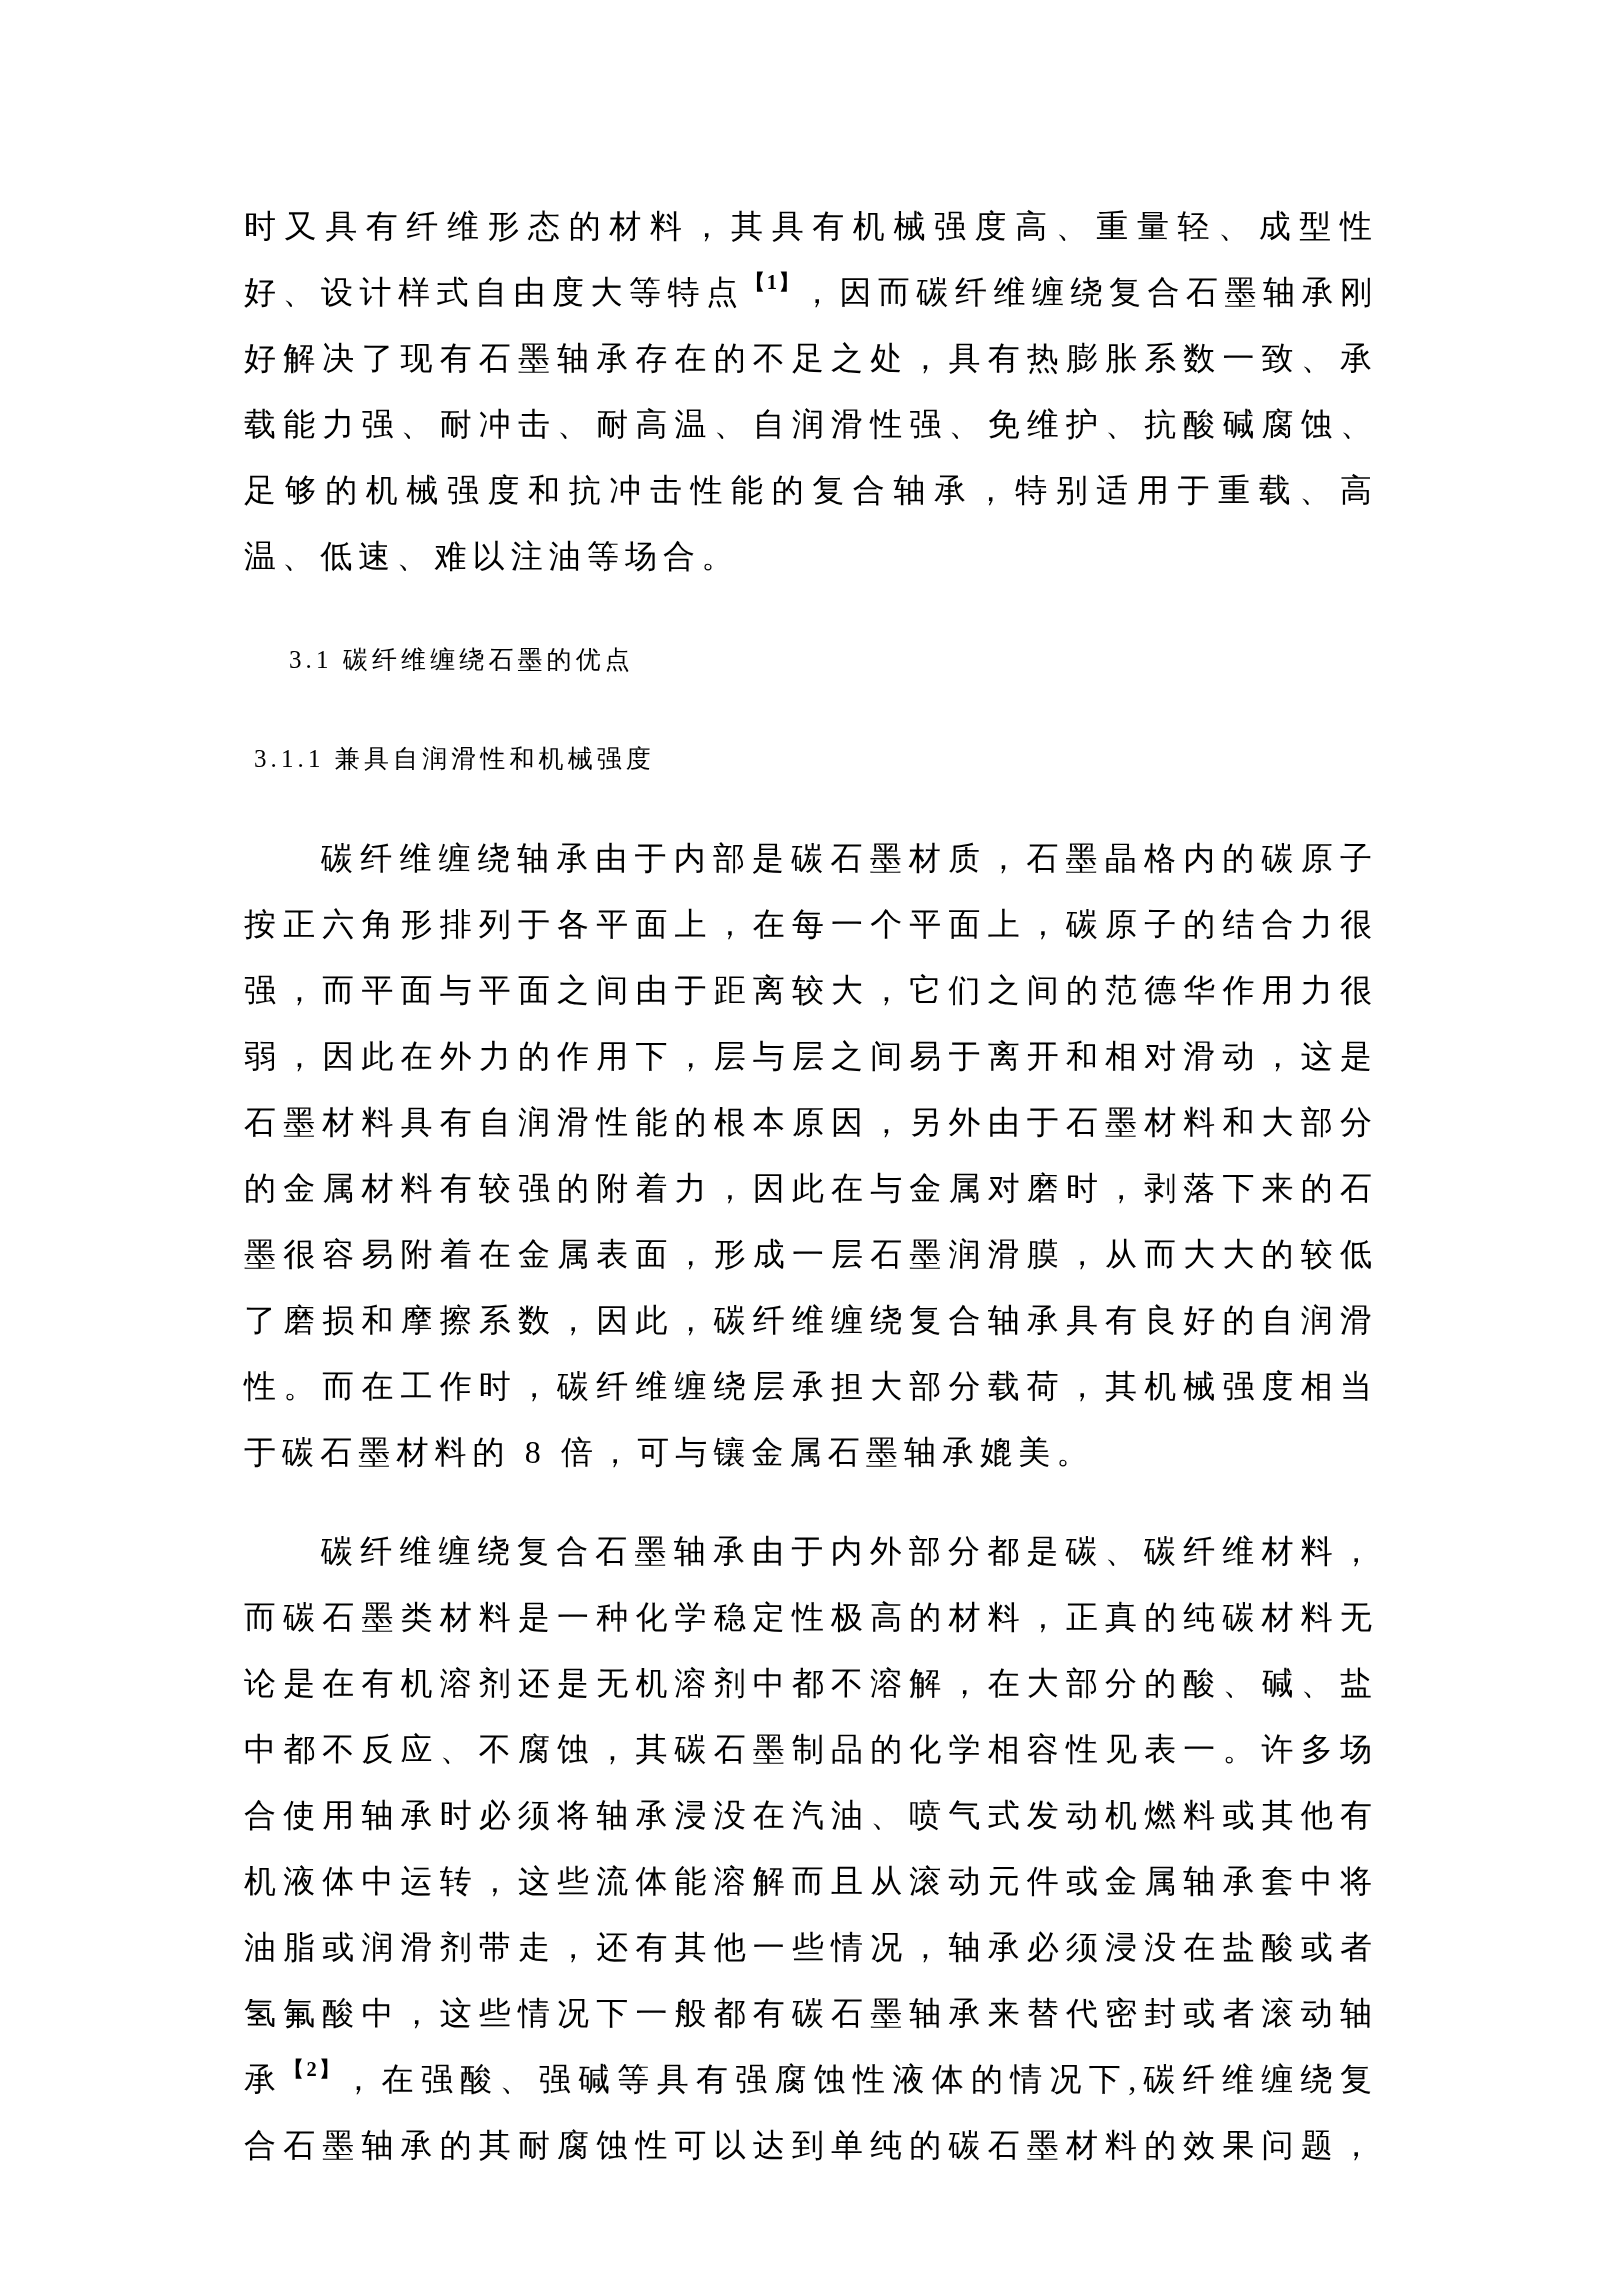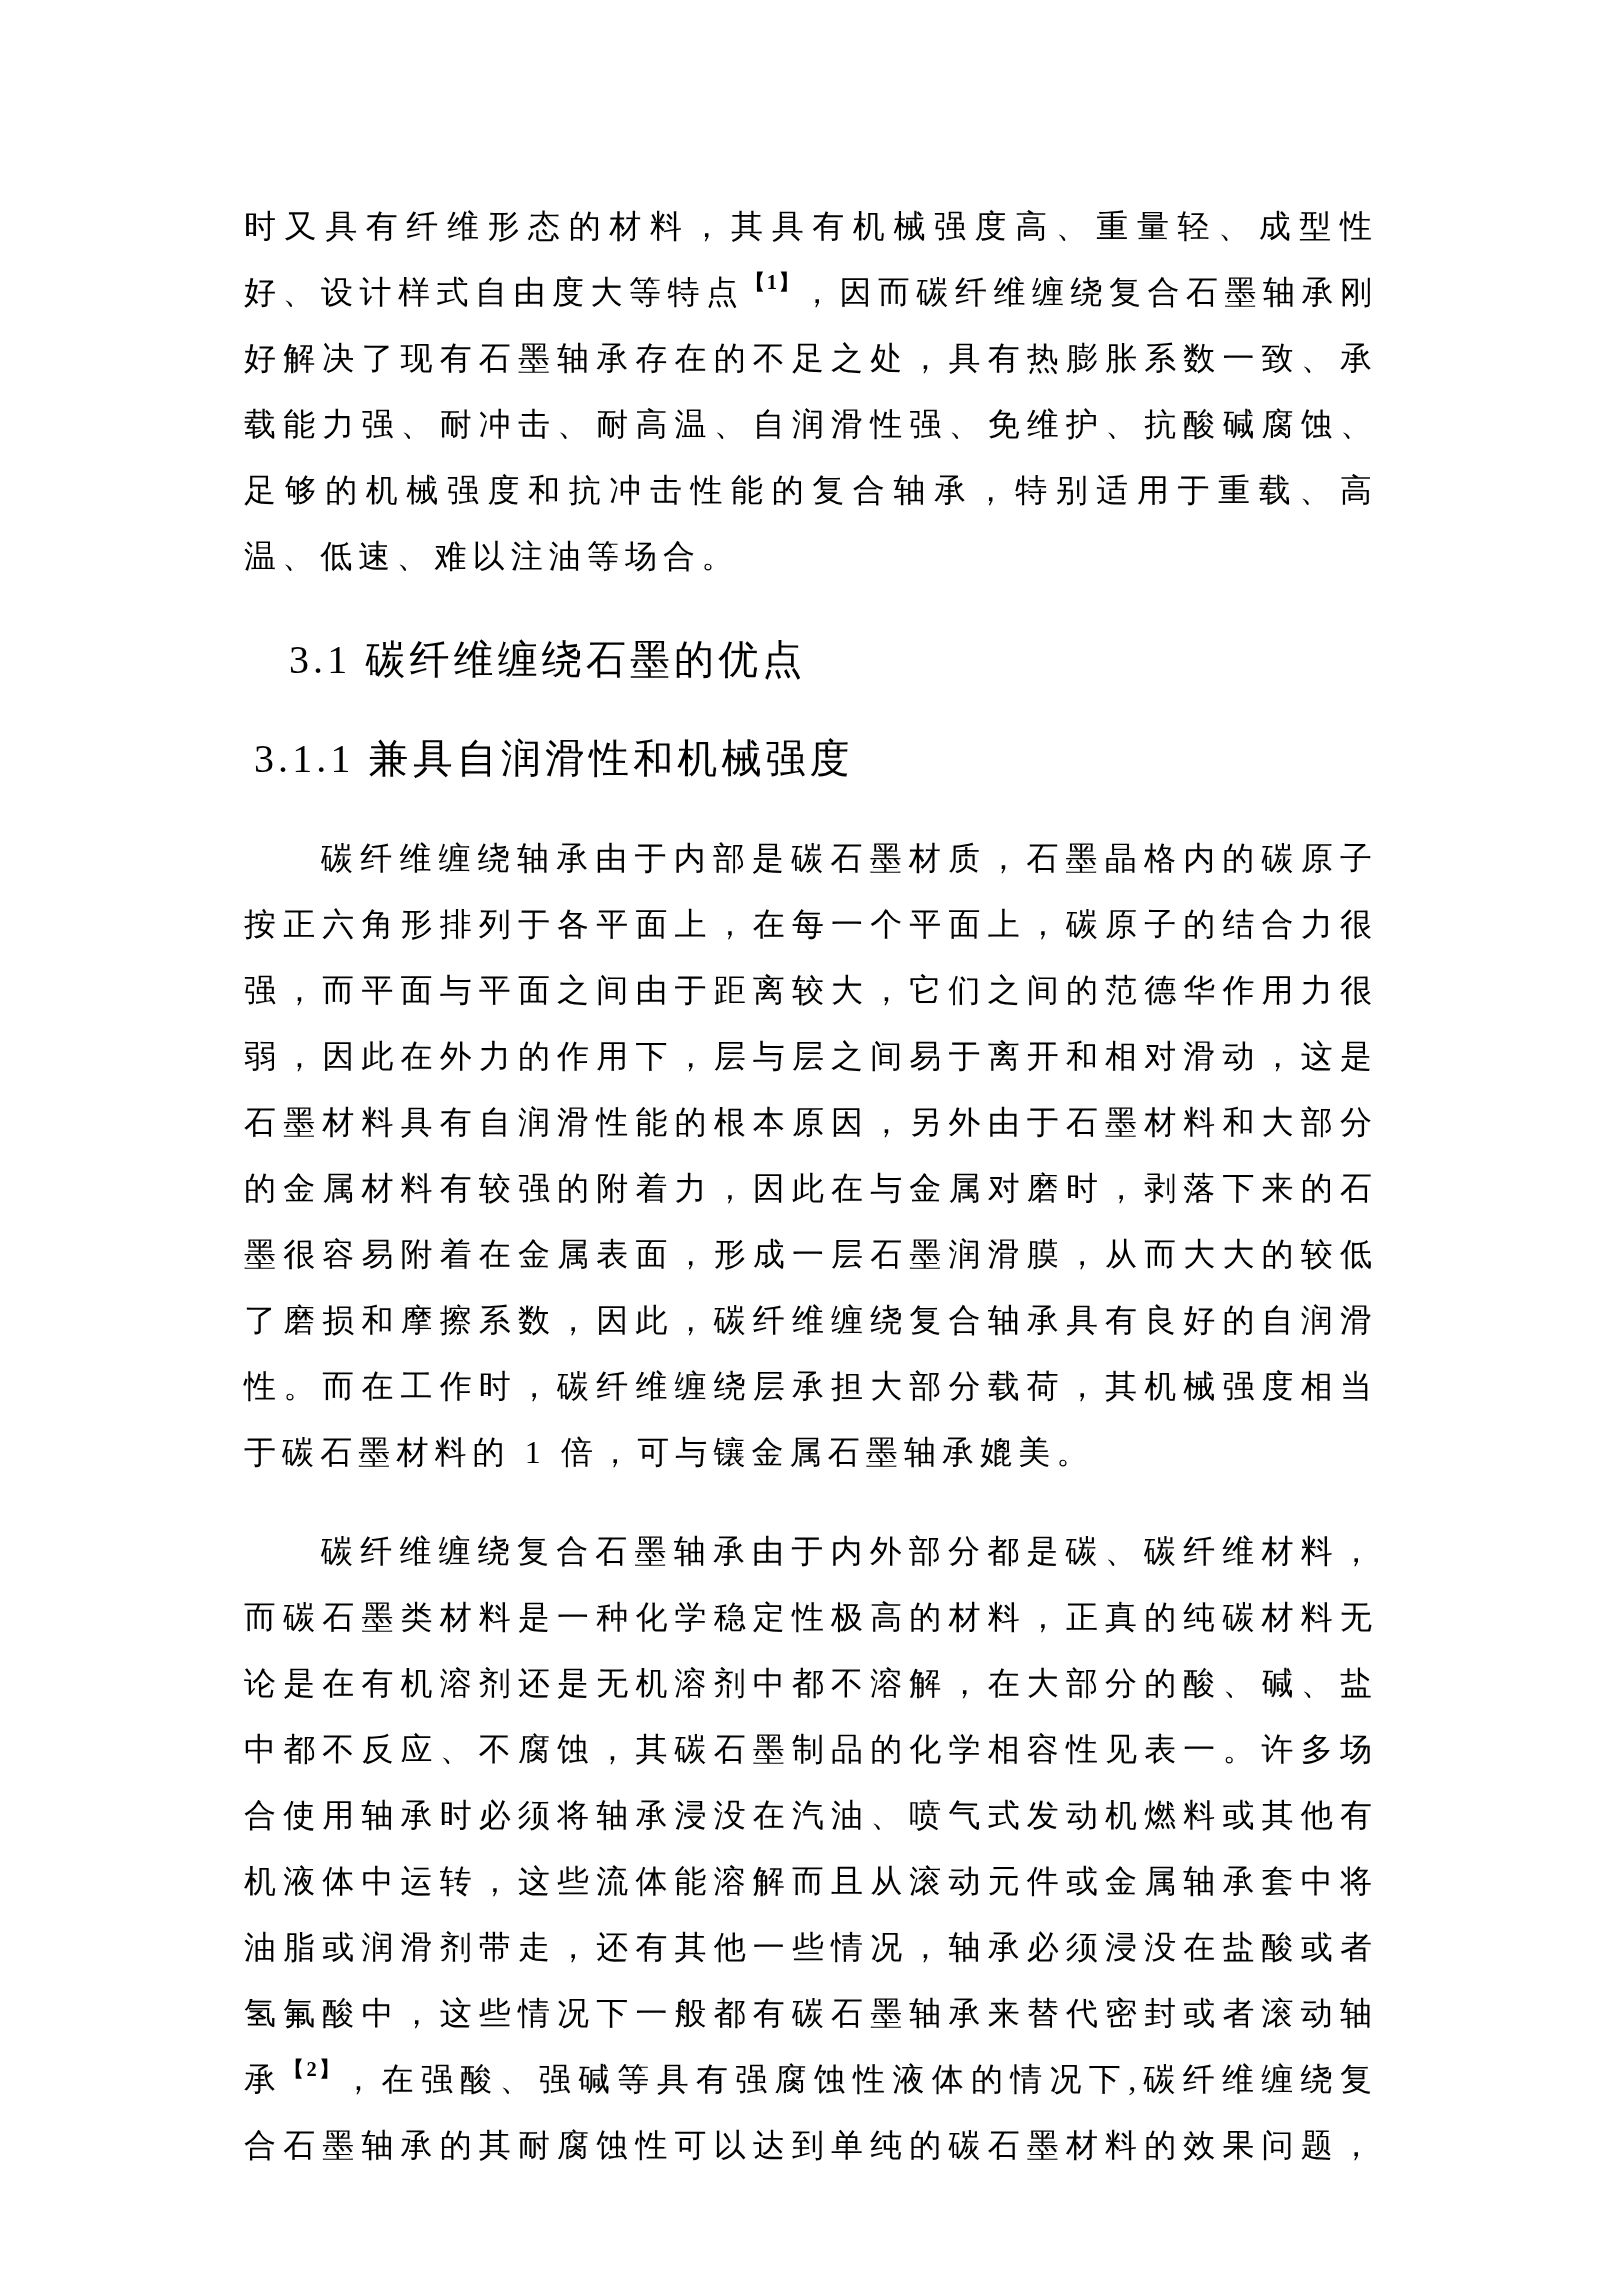--- a/index.html
+++ b/index.html
@@ -24,21 +24,21 @@
     line-height: 66px;
     letter-spacing: 6.1px;
     text-align: justify;
     text-justify: inter-character;
   }
   .indent-first {
     text-indent: 77px;
   }
   .section-heading {
     margin: 0 0 0 45px;
-    font-size: 40px;
+    font-size: 25px;
     line-height: 66px;
     font-weight: 400;
     letter-spacing: 4.1px;
   }
   .mt-sec   { margin-top: 38px; }
   .mt-sub   { margin-top: 33px; margin-left: 10px; }
   .mt-para  { margin-top: 33px; }
   .mt-sec2  { margin-top: 37px; }
   sup.ref {
     font-weight: 700;
@@ -52,19 +52,19 @@
 <body>
 
 <div class="page">
 
   <p class="body-text"><span>时又具有纤维形态的材料，其具有机械强度高、重量轻、成型性好、设计样式自由度大等特点</span><sup class="ref">【1】</sup><span>，因而碳纤维缠绕复合石墨轴承刚好解决了现有石墨轴承存在的不足之处，具有热膨胀系数一致、承载能力强、耐冲击、耐高温、自润滑性强、免维护、抗酸碱腐蚀、足够的机械强度和抗冲击性能的复合轴承，特别适用于重载、高温、低速、难以注油等场合。</span></p>
 
   <h3 class="section-heading mt-sec">3.1 碳纤维缠绕石墨的优点</h3>
 
   <h3 class="section-heading mt-sub">3.1.1 兼具自润滑性和机械强度</h3>
 
-  <p class="body-text indent-first mt-para">碳纤维缠绕轴承由于内部是碳石墨材质，石墨晶格内的碳原子按正六角形排列于各平面上，在每一个平面上，碳原子的结合力很强，而平面与平面之间由于距离较大，它们之间的范德华作用力很弱，因此在外力的作用下，层与层之间易于离开和相对滑动，这是石墨材料具有自润滑性能的根本原因，另外由于石墨材料和大部分的金属材料有较强的附着力，因此在与金属对磨时，剥落下来的石墨很容易附着在金属表面，形成一层石墨润滑膜，从而大大的较低了磨损和摩擦系数，因此，碳纤维缠绕复合轴承具有良好的自润滑性。而在工作时，碳纤维缠绕层承担大部分载荷，其机械强度相当于碳石墨材料的 1 倍，可与镶金属石墨轴承媲美。</p>
+  <p class="body-text indent-first mt-para">碳纤维缠绕轴承由于内部是碳石墨材质，石墨晶格内的碳原子按正六角形排列于各平面上，在每一个平面上，碳原子的结合力很强，而平面与平面之间由于距离较大，它们之间的范德华作用力很弱，因此在外力的作用下，层与层之间易于离开和相对滑动，这是石墨材料具有自润滑性能的根本原因，另外由于石墨材料和大部分的金属材料有较强的附着力，因此在与金属对磨时，剥落下来的石墨很容易附着在金属表面，形成一层石墨润滑膜，从而大大的较低了磨损和摩擦系数，因此，碳纤维缠绕复合轴承具有良好的自润滑性。而在工作时，碳纤维缠绕层承担大部分载荷，其机械强度相当于碳石墨材料的 8 倍，可与镶金属石墨轴承媲美。</p>
 
 
   <p class="body-text indent-first mt-para"><span>碳纤维缠绕复合石墨轴承由于内外部分都是碳、碳纤维材料，而碳石墨类材料是一种化学稳定性极高的材料，正真的纯碳材料无论是在有机溶剂还是无机溶剂中都不溶解，在大部分的酸、碱、盐中都不反应、不腐蚀，其碳石墨制品的化学相容性见表一。许多场合使用轴承时必须将轴承浸没在汽油、喷气式发动机燃料或其他有机液体中运转，这些流体能溶解而且从滚动元件或金属轴承套中将油脂或润滑剂带走，还有其他一些情况，轴承必须浸没在盐酸或者氢氟酸中，这些情况下一般都有碳石墨轴承来替代密封或者滚动轴承</span><sup class="ref">【2】</sup><span>，在强酸、强碱等具有强腐蚀性液体的情况下,碳纤维缠绕复合石墨轴承的其耐腐蚀性可以达到单纯的碳石墨材料的效果问题，因此碳纤维缠绕复合轴承具有良好的化学稳定性。</span></p>
 
 </div>
 
 
 </body></html>

